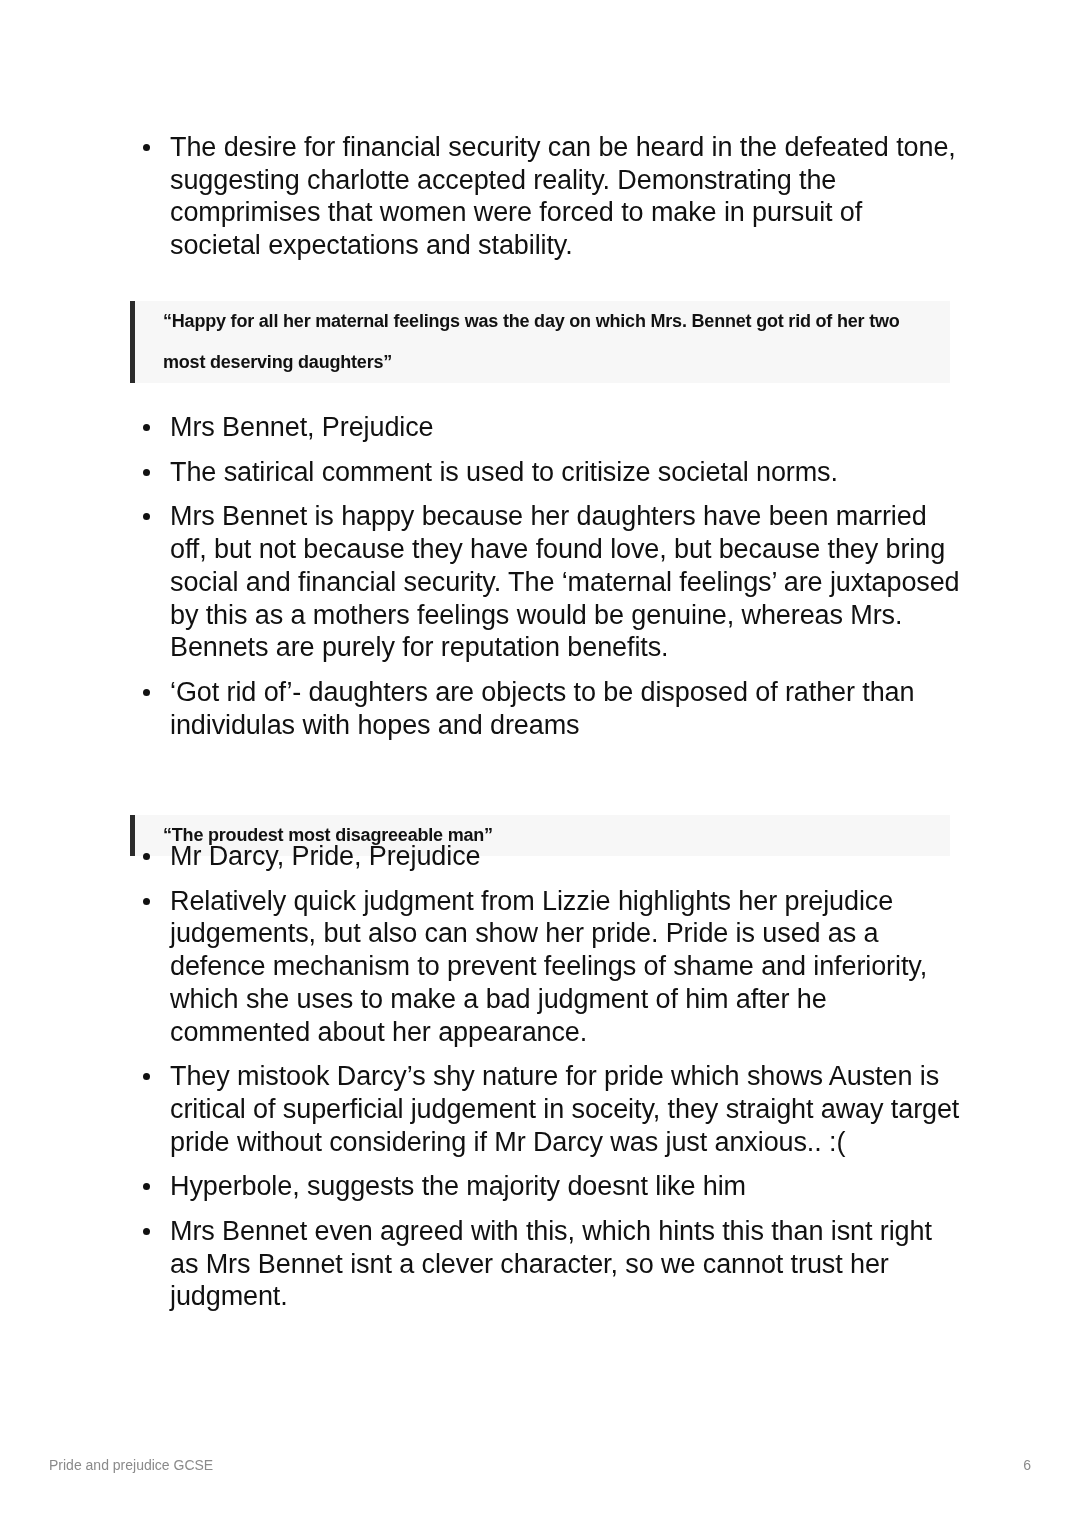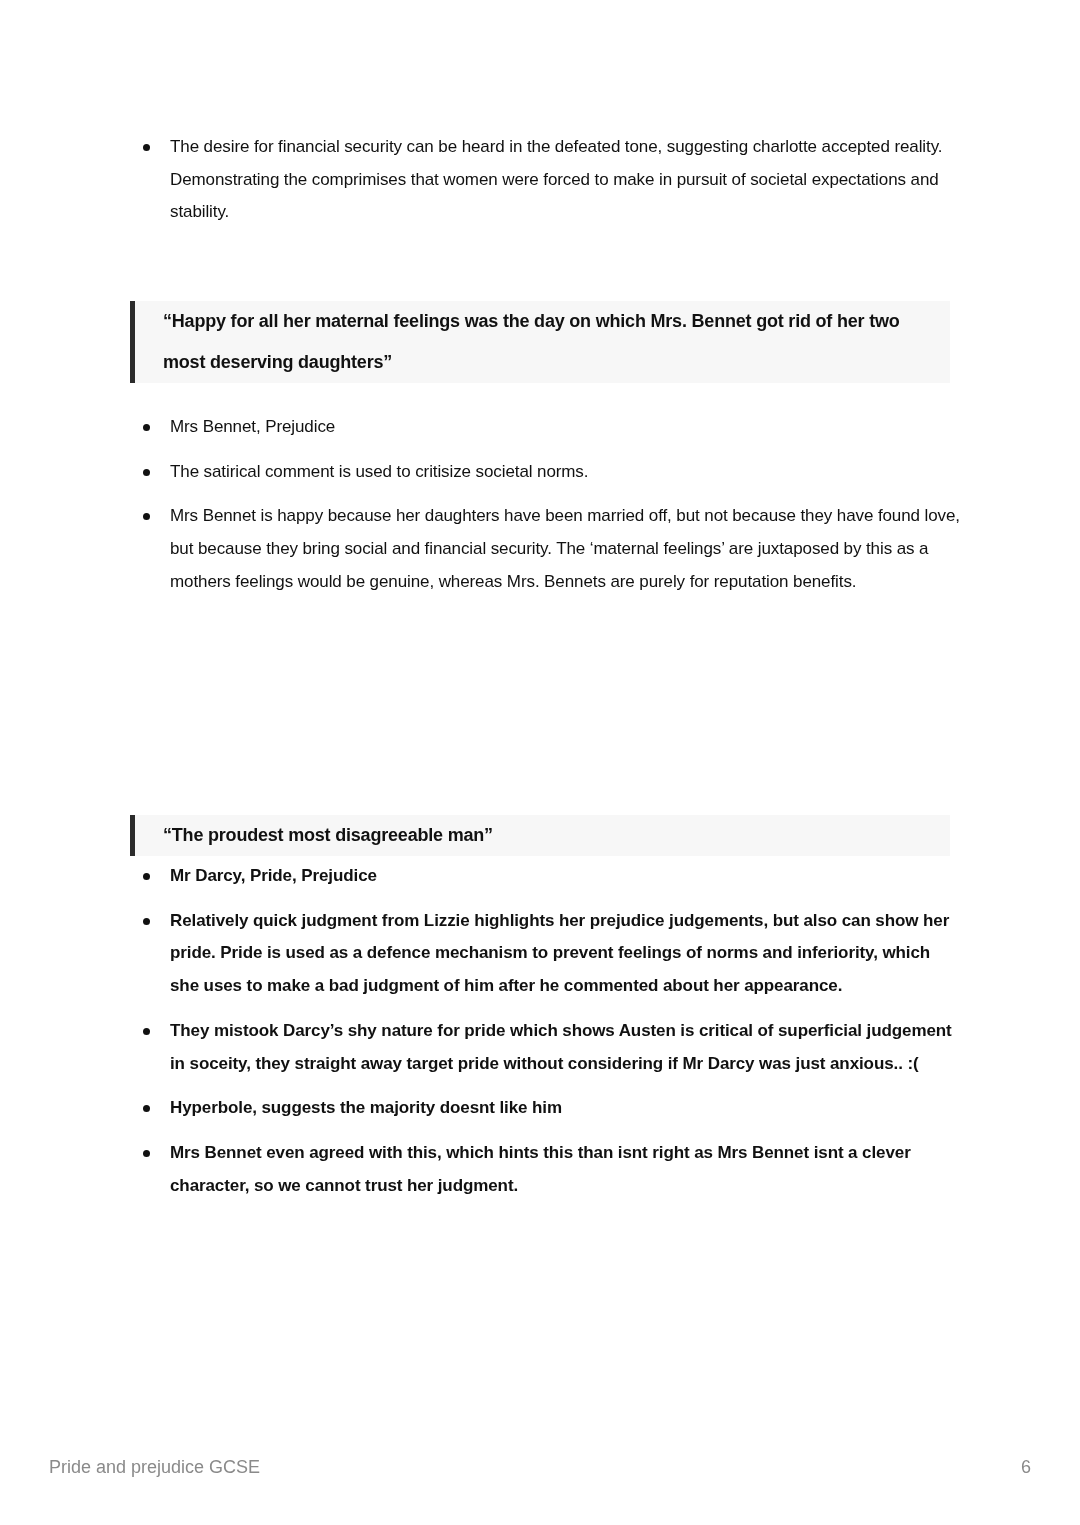--- a/index.html
+++ b/index.html
@@ -26,21 +26,21 @@
       list-style: none;
       margin: 0;
       padding: 0;
       position: absolute;
       left: 140px;
       width: 820px;
     }
     ul.bullets li {
       position: relative;
       padding-left: 30px;
-      font-size: 17px;
+      font-size: 27px;
       line-height: 32.7px;
       margin-bottom: 12px;
       letter-spacing: -0.1px;
     }
     ul.bullets li .dot {
       position: absolute;
       left: 3px;
       top: 13px;
       width: 7px;
       height: 7px;
@@ -59,21 +59,21 @@
     .callout .quote {
       font-weight: bold;
       font-size: 18px;
       line-height: 41px;
       letter-spacing: -0.2px;
       color: #111111;
     }
     .footer {
       position: absolute;
       top: 1457px;
-      font-size: 18px;
+      font-size: 14px;
       color: #8a8a8a;
     }
     .footer-left { left: 49px; }
     .footer-right { right: 49px; }
   </style>
 </head>
 <body>
 
 <div class="page">
 
@@ -94,34 +94,38 @@
       <span>Mrs Bennet, Prejudice</span>
     </li>
     <li>
       <span class="dot"></span>
       <span>The satirical comment is used to critisize societal norms.</span>
     </li>
     <li>
       <span class="dot"></span>
       <span>Mrs Bennet is happy because her daughters have been married off, but not because they have found love, but because they bring social and financial security. The ‘maternal feelings’ are juxtaposed by this as a mothers feelings would be genuine, whereas Mrs. Bennets are purely for reputation benefits.</span>
     </li>
+    <li>
+      <span class="dot"></span>
+      <span>‘Got rid of’- daughters are objects to be disposed of rather than individulas with hopes and dreams</span>
+    </li>
   </ul>
 
   <div class="callout" style="top:815px; height:41px;">
     <div class="quote">“The proudest most disagreeable man”</div>
   </div>
 
-  <ul class="bullets" style="top:860px;font-weight:bold;">
+  <ul class="bullets" style="top:840px;">
     <li>
       <span class="dot"></span>
       <span>Mr Darcy, Pride, Prejudice</span>
     </li>
     <li>
       <span class="dot"></span>
-      <span>Relatively quick judgment from Lizzie highlights her prejudice judgements, but also can show her pride. Pride is used as a defence mechanism to prevent feelings of norms and inferiority, which she uses to make a bad judgment of him after he commented about her appearance.</span>
+      <span>Relatively quick judgment from Lizzie highlights her prejudice judgements, but also can show her pride. Pride is used as a defence mechanism to prevent feelings of shame and inferiority, which she uses to make a bad judgment of him after he commented about her appearance.</span>
     </li>
     <li>
       <span class="dot"></span>
       <span>They mistook Darcy’s shy nature for pride which shows Austen is critical of superficial judgement in soceity, they straight away target pride without considering if Mr Darcy was just anxious.. :(</span>
     </li>
     <li>
       <span class="dot"></span>
       <span>Hyperbole, suggests the majority doesnt like him</span>
     </li>
     <li>

